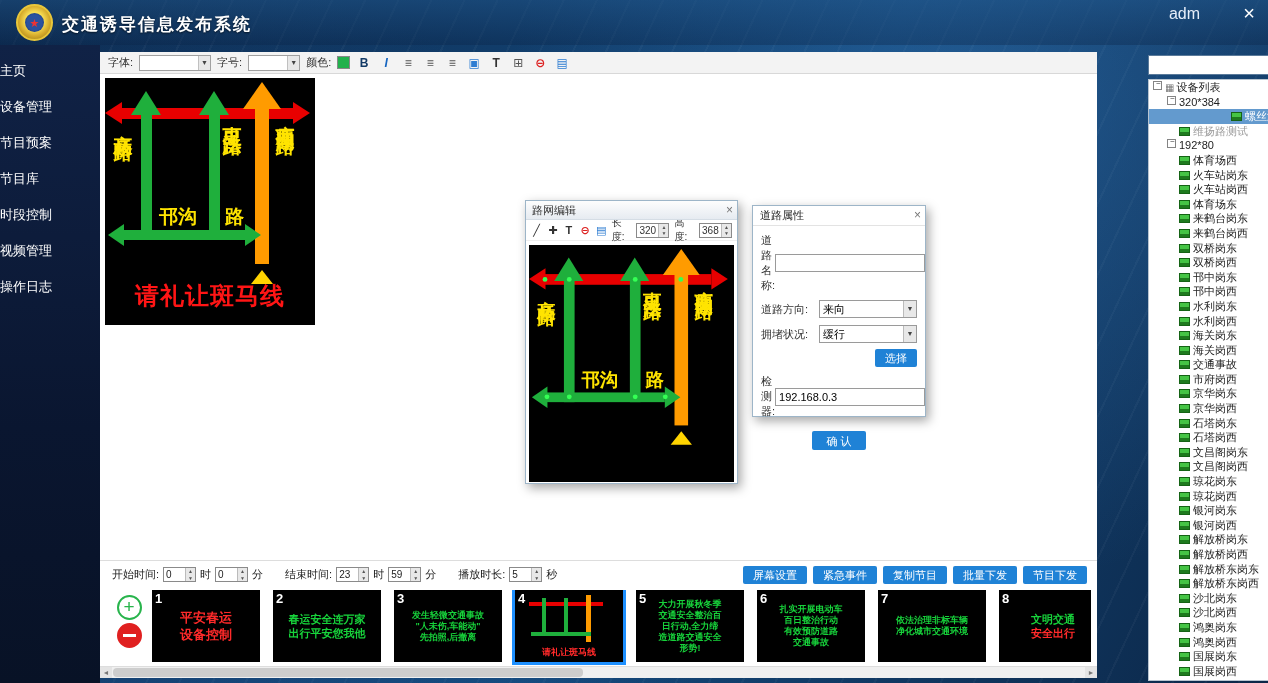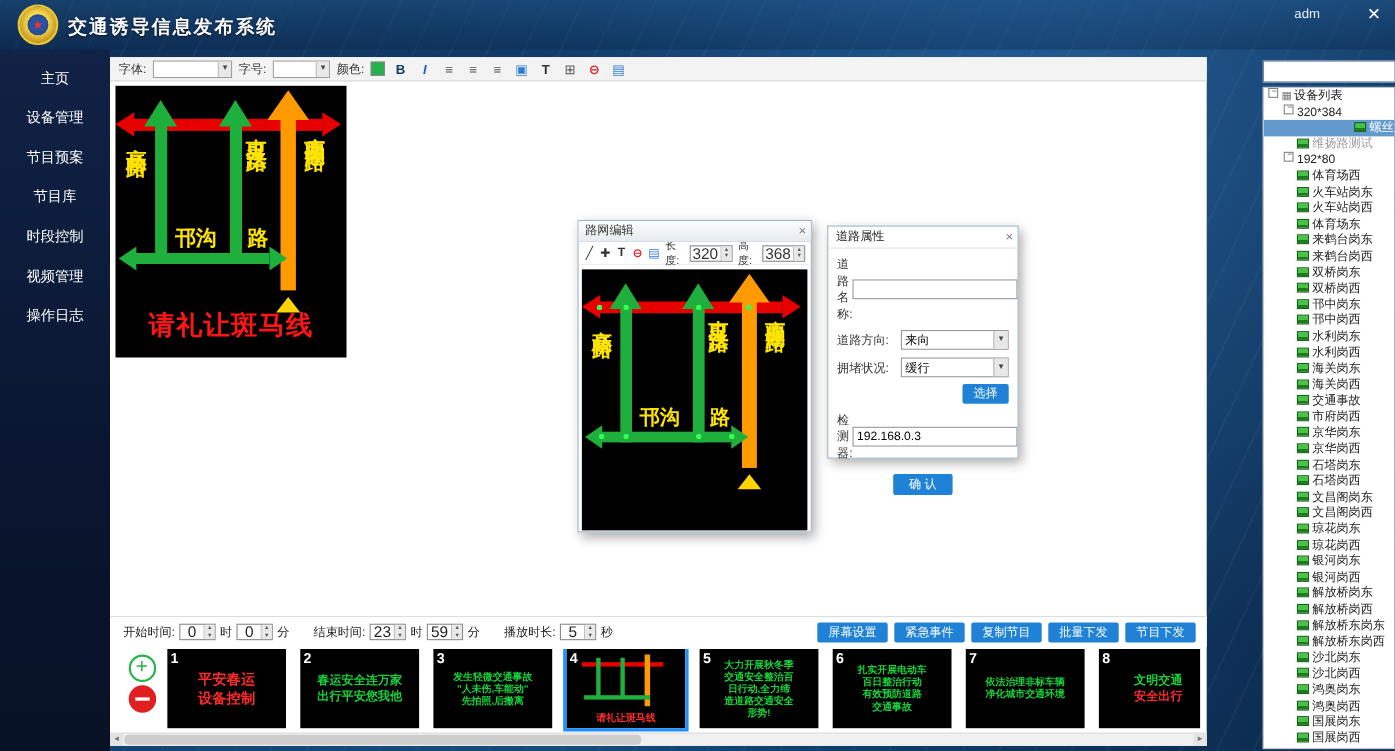--- a/index.html
+++ b/index.html
@@ -15,27 +15,27 @@
   .app-header { position:absolute; left:0; top:0; width:100%; height:45px;
     background:linear-gradient(180deg, rgba(30,80,130,.55), rgba(10,35,70,.35)); }
   .badge { position:absolute; left:16px; top:4px; width:37px; height:37px; border-radius:50%;
     background:radial-gradient(circle at 50% 45%, #f7dd55 0 36%, #d4a92a 62%, #8a6b10 100%);
     border:2px solid #e8c63a; }
   .badge .inner { position:absolute; left:7px; top:7px; width:19px; height:19px; border-radius:50%;
     background:radial-gradient(circle,#2a52a0 0 55%, #13306b 100%); }
   .badge .star { position:absolute; left:0; right:0; top:8px; text-align:center; font-size:11px; color:#e33; line-height:19px; }
   .app-title { position:absolute; left:62px; top:13px; color:#fff; font-size:17px; font-weight:bold; letter-spacing:2px;
     text-shadow:0 1px 2px rgba(0,0,0,.6); }
-  .user-label { position:absolute; right:68px; top:5px; color:#e6eefa; font-size:12px; }
+  .user-label { position:absolute; right:68px; top:5px; color:#e6eefa; font-size:16px; }
   .close-btn { position:absolute; right:8px; top:2px; color:#fff; font-size:20px; width:22px; height:22px;
     text-align:center; line-height:22px; cursor:pointer; }
   
   .sidebar { position:absolute; left:0; top:45px; width:100px; bottom:0;
     background:linear-gradient(180deg,#102246,#0a1630 60%,#081226); }
-  .menu-item { height:36px; line-height:36px; text-align:center; color:#fff; font-size:13px; cursor:pointer; }
+  .menu-item { height:36px; line-height:36px; color:#fff; font-size:13px; cursor:pointer; }
   .menu-item:first-child { margin-top:8px; }
   .menu-item.active { background:linear-gradient(180deg,#09bb5e,#079149); }
   
   .main { position:absolute; left:100px; top:52px; width:997px; height:626px; background:#fff; }
   .edit-toolbar { position:absolute; left:0; top:0; right:0; height:22px; background:#f3f3f3;
     border-bottom:1px solid #d8d8d8; display:flex; align-items:center; gap:6px; padding:0 8px; font-size:11px; color:#333; }
   .mini-select { display:inline-flex; height:16px; border:1px solid #a0a0a0; background:#fff;
     align-items:center; justify-content:flex-end; }
   .mini-select .car { width:12px; height:100%; background:#e8e8e8; border-left:1px solid #c0c0c0;
     font-size:7px; line-height:14px; text-align:center; color:#444; }
@@ -75,21 +75,21 @@
   .dlg-roadnet { left:425px; top:148px; width:213px; height:284px; }
   .dlg-title { height:19px; background:linear-gradient(180deg,#fdfdfd,#e6ebf1); border-bottom:1px solid #d5dde5;
     font-size:11px; color:#333; line-height:18px; padding:0 6px; position:relative; }
   .dlg-x { position:absolute; right:4px; top:0; font-size:12px; color:#777; cursor:pointer; }
   .rn-toolbar { height:21px; display:flex; align-items:center; gap:5px; padding:0 5px; font-size:10px; color:#333;
     border-bottom:1px solid #eee; }
   .rn-ic { width:13px; text-align:center; font-size:11px; cursor:pointer; }
   .rn-line { color:#333; } .rn-add { color:#333; } .rn-t { font-weight:bold; }
   .rn-del { color:#d22; font-weight:bold; } .rn-save { color:#2e7dd2; }
   .spin { display:inline-flex; height:15px; border:1px solid #8a8a8a; background:#fff; }
-  .spin .sv { min-width:21px; padding:0 2px; text-align:center; font-size:14px; line-height:13px; }
+  .spin .sv { min-width:21px; padding:0 2px; font-size:10px; line-height:13px; }
   .spin .sa { display:flex; flex-direction:column; width:10px; border-left:1px solid #bbb; }
   .spin .sa span { flex:1; font-size:5px; line-height:6px; text-align:center; color:#555; background:#e8e8e8; }
   .rn-canvas { position:absolute; left:3px; top:44px; width:205px; height:237px; background:#000; overflow:hidden; }
   .sign-editor { transform:scale(0.97); transform-origin:0 0; }
   
   .dlg-props { left:652px; top:153px; width:174px; height:212px; font-size:11px; }
   .dp-title { height:20px; border-bottom:1px solid #e3e3e3; line-height:19px; padding:0 7px; position:relative; color:#222; }
   .dp-row { display:flex; align-items:center; margin:7px 8px 0 8px; }
   .dp-row label { width:58px; color:#333; }
   .dp-input { flex:1; height:18px; border:1px solid #9a9a9a; font-size:11px; padding:0 3px; font-family:inherit; }

